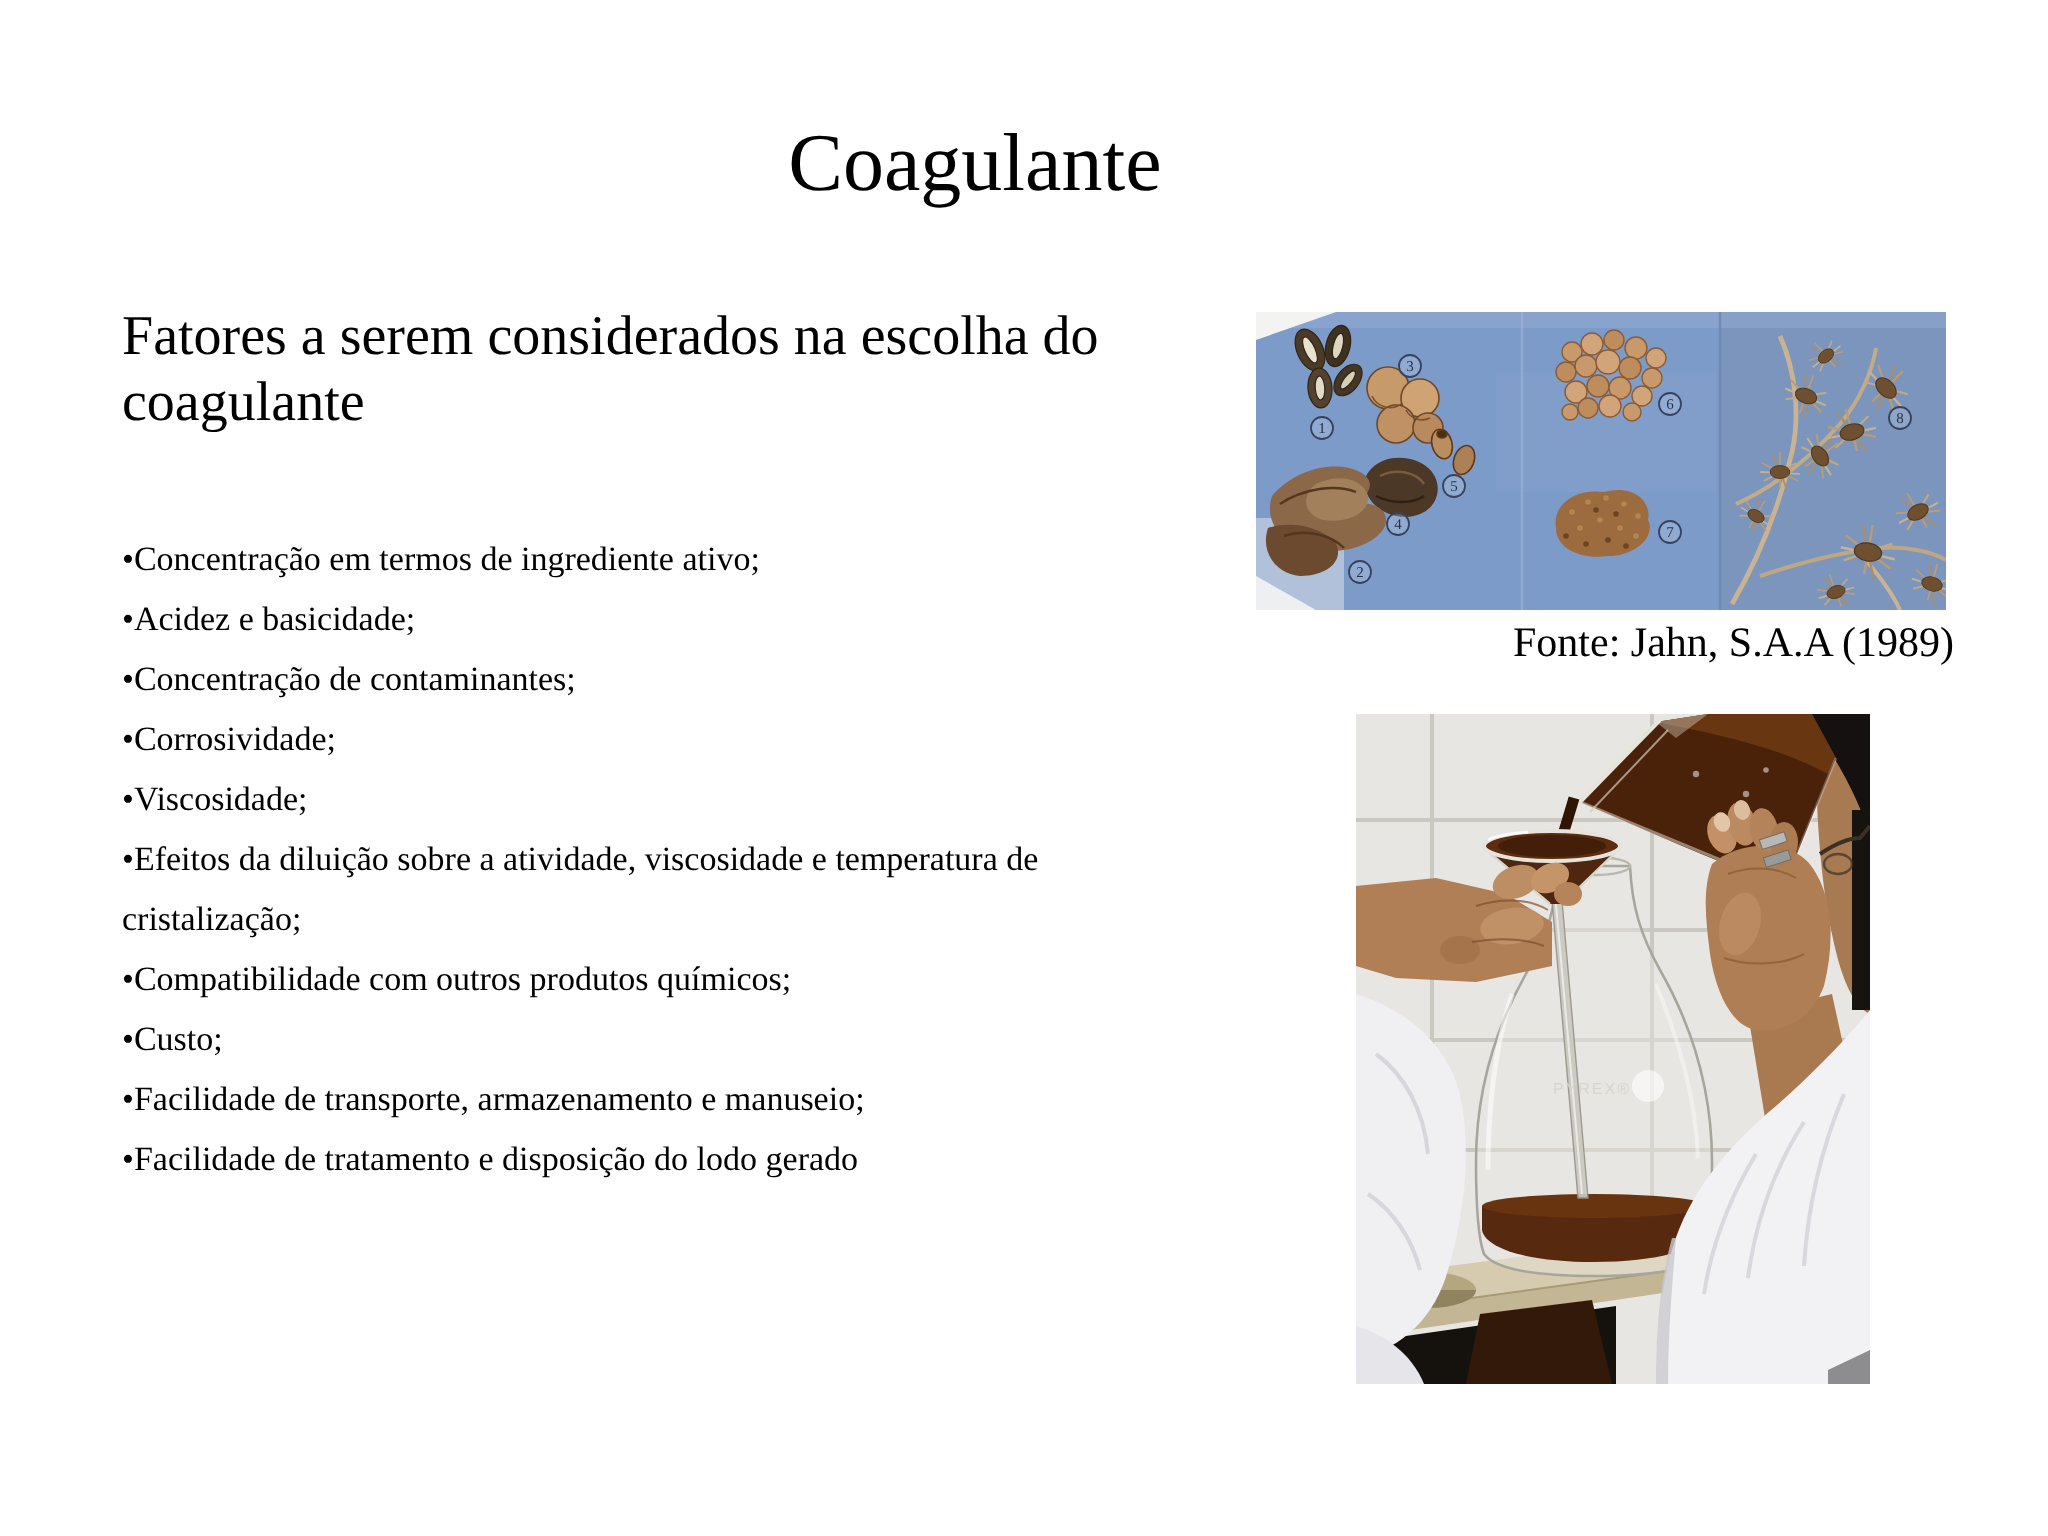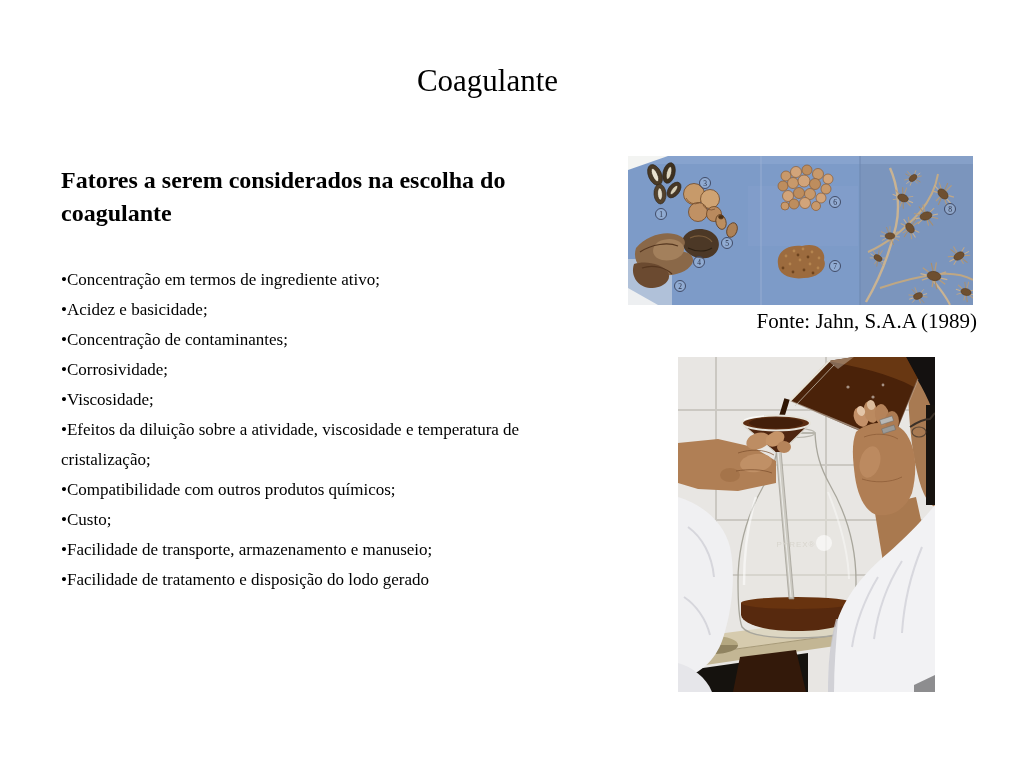--- a/index.html
+++ b/index.html
@@ -2,25 +2,25 @@
 <html><head>
 <meta charset="utf-8">
 <style>
   html,body{margin:0;padding:0;background:#ffffff;}
   .slide{
     position:relative;width:1024px;height:768px;background:#ffffff;
     overflow:hidden;font-family:"Liberation Serif","DejaVu Serif",serif;color:#000;
   }
   .title{
     position:absolute;left:0;top:59px;width:975px;text-align:center;
-    font-size:31px;line-height:44px;font-weight:400;
+    font-size:41px;line-height:44px;font-weight:400;
   }
   .heading{
-    position:absolute;left:61px;top:164px;width:490px;
-    font-size:24px;line-height:33px;font-weight:700;
+    position:absolute;left:61px;top:152px;width:490px;
+    font-size:28px;line-height:33px;font-weight:400;
   }
   .bullets{
     position:absolute;left:61px;top:265px;width:510px;
     font-size:17px;line-height:30px;
   }
   .bullet-line{white-space:normal;}
   .caption{
     position:absolute;right:47px;top:309px;width:400px;text-align:right;
     font-size:21px;line-height:24px;
   }

